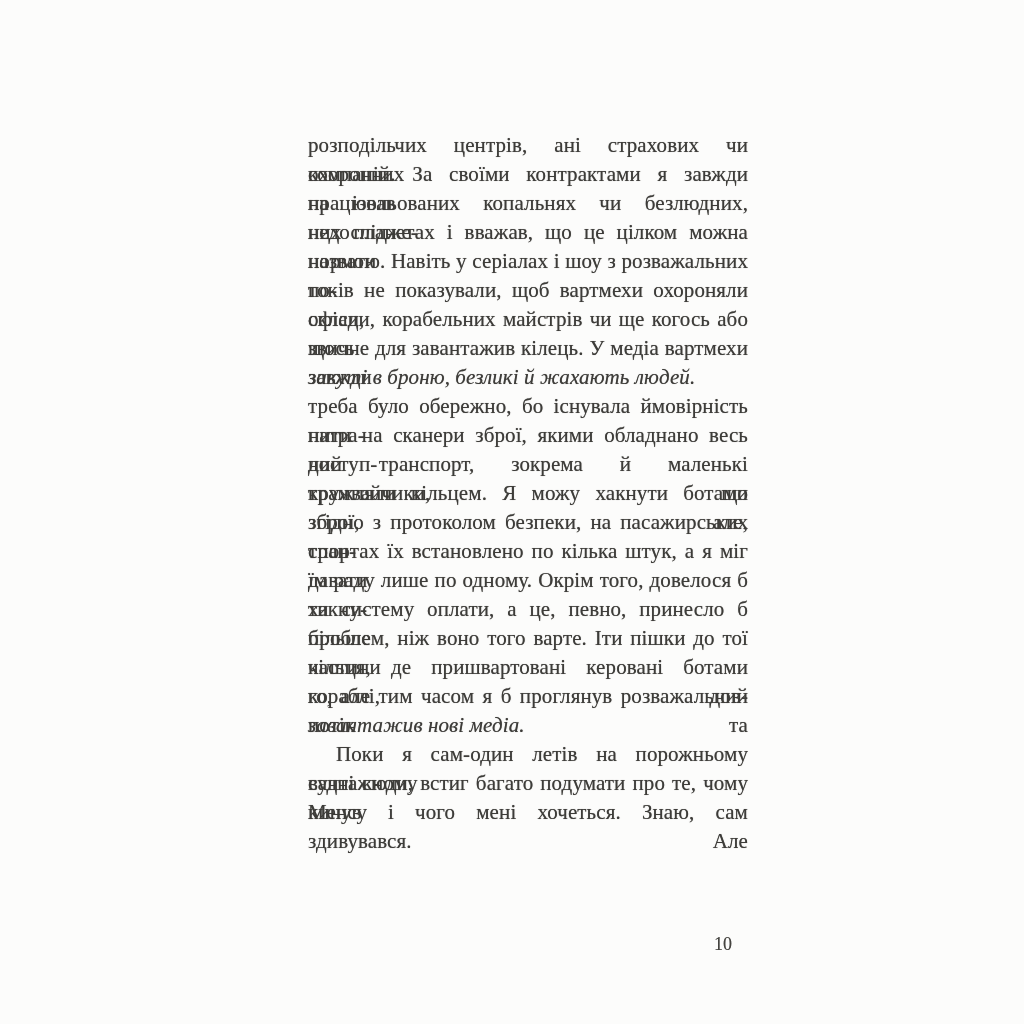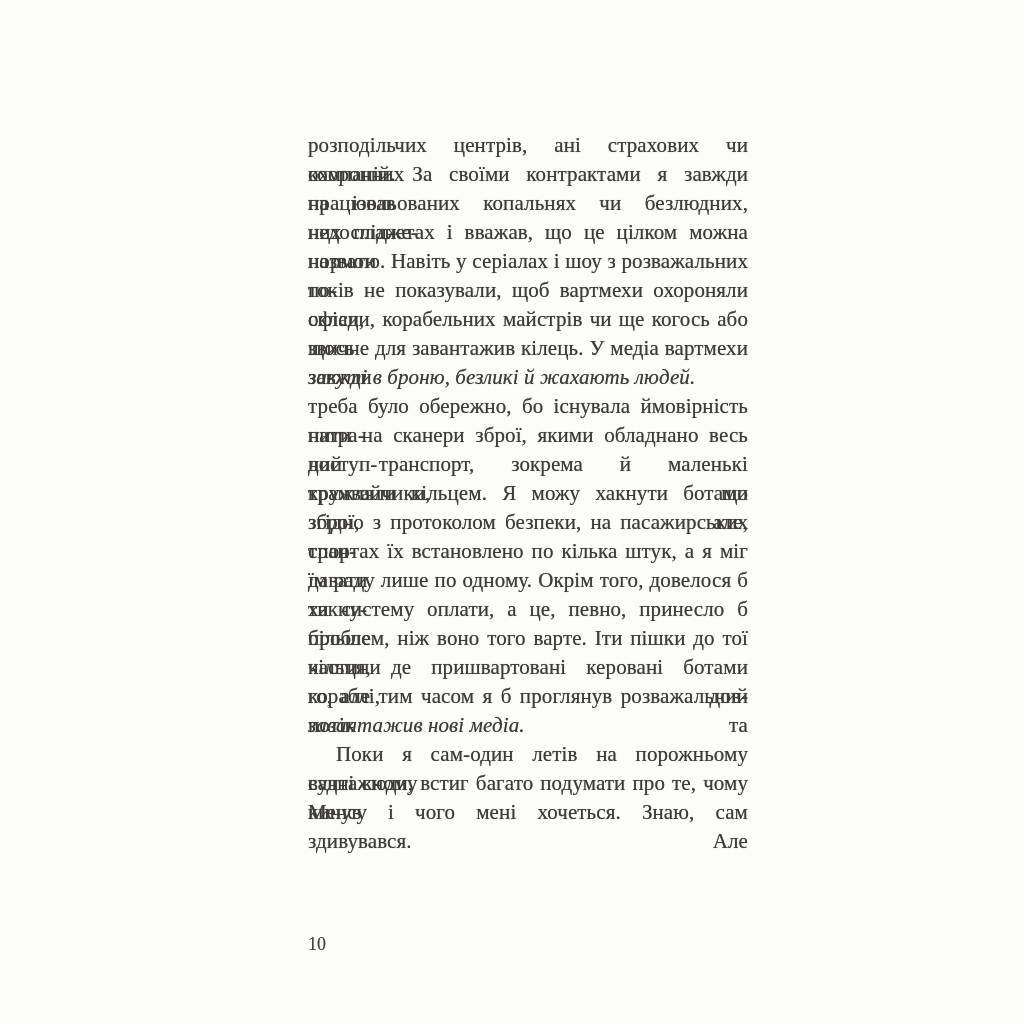--- a/index.html
+++ b/index.html
@@ -45,21 +45,21 @@
     font-style: italic;
   }
   .line.indent {
     text-indent: 28px;
   }
   .page-number {
     position: absolute;
     left: 308px;
     top: 934px;
     width: 424px;
-    text-align: left;
+    text-align: right;
     font-size: 18px;
     color: #454440;
     text-shadow: 0 0 0.6px rgba(70,68,64,0.7);
   }
 </style>
 </head>
 <body>
 
 <div class="paper"></div>
 

